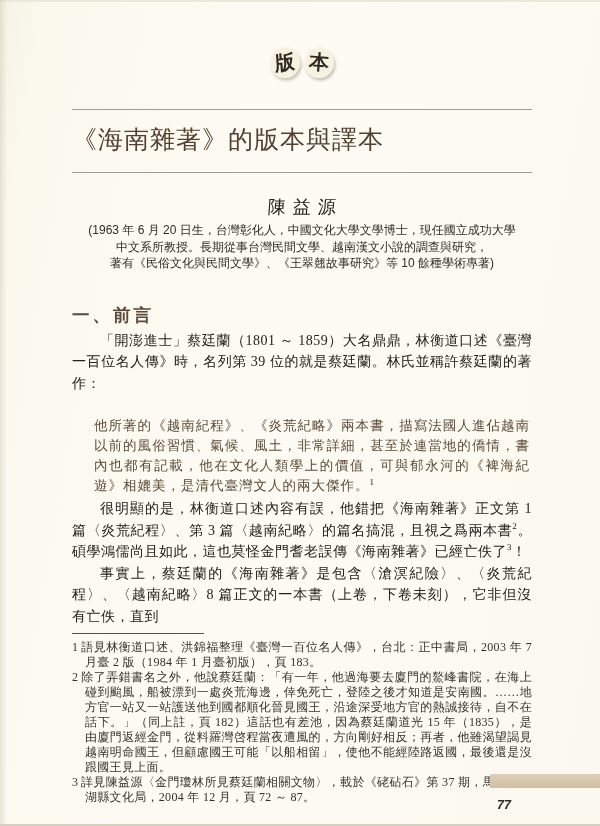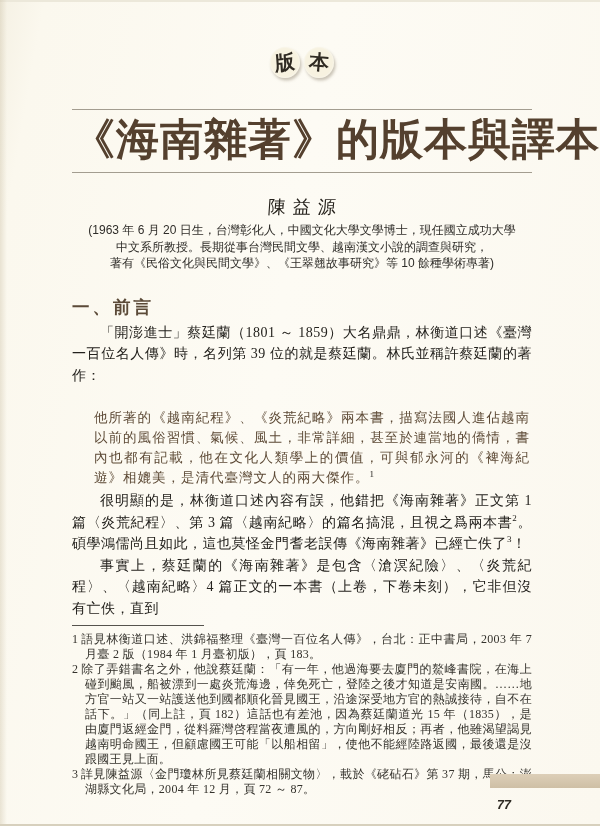--- a/index.html
+++ b/index.html
@@ -33,38 +33,38 @@
   .seal-r .ch { transform:rotate(5deg); }
 
   
   .title-block {
     margin-top:30px;
     border-top:1.5px solid #a39d90;
     border-bottom:1.5px solid #a39d90;
     padding:7px 0 9px 0;
   }
   .article-title {
-    font-size:43px; line-height:46px; font-weight:bold;
+    font-size:25px; line-height:46px; font-weight:normal;
     color:#54402e; letter-spacing:1px;
-    text-align:center; white-space:nowrap;
+    white-space:nowrap;
   }
 
   
   .author-name {
     margin-top:22px; text-align:center;
     font-size:18px; line-height:24px; color:#26221c;
     letter-spacing:7px; text-indent:7px;
     transform:skewX(-4deg);
   }
   .bio { margin-top:3px; text-align:center; font-size:12px; line-height:16.5px; color:#2f2d29;
     font-family:"Liberation Sans","DejaVu Sans",sans-serif; }
 
   
   .section-heading {
-    margin-top:23px;
+    margin-top:31px;
     font-size:17.5px; line-height:24px; font-weight:bold;
     color:#5b4a38; letter-spacing:3px;
     font-family:Liberation Sans, sans-serif;
   }
   .para {
     margin:0; font-size:14px; line-height:21.5px; color:#23211d;
     text-align:justify; text-indent:2em; letter-spacing:0.5px;
   }
   .para-first { margin-top:3px; }
   sup.fn-ref { font-size:9px; color:#23211d; vertical-align:super; line-height:0; }
@@ -128,21 +128,21 @@
     </div>
 
     <div class="section-heading">一、前言</div>
 
     <p class="para para-first">「開澎進士」蔡廷蘭（1801 ～ 1859）大名鼎鼎，林衡道口述《臺灣一百位名人傳》時，名列第 39 位的就是蔡廷蘭。林氏並稱許蔡廷蘭的著作：</p>
 
     <div class="quote-block"><span>他所著的《越南紀程》、《炎荒紀略》兩本書，描寫法國人進佔越南以前的風俗習慣、氣候、風土，非常詳細，甚至於連當地的僑情，書內也都有記載，他在文化人類學上的價值，可與郁永河的《裨海紀遊》相媲美，是清代臺灣文人的兩大傑作。</span><sup class="fn-ref">1</sup></div>
 
     <p class="para"><span>很明顯的是，林衡道口述內容有誤，他錯把《海南雜著》正文第 1 篇〈炎荒紀程〉、第 3 篇〈越南紀略〉的篇名搞混，且視之爲兩本書</span><sup class="fn-ref">2</sup><span>。碩學鴻儒尚且如此，這也莫怪金門耆老誤傳《海南雜著》已經亡佚了</span><sup class="fn-ref">3</sup><span>！</span></p>
 
-    <p class="para">事實上，蔡廷蘭的《海南雜著》是包含〈滄溟紀險〉、〈炎荒紀程〉、〈越南紀略〉4 篇正文的一本書（上卷，下卷未刻），它非但沒有亡佚，直到</p>
+    <p class="para">事實上，蔡廷蘭的《海南雜著》是包含〈滄溟紀險〉、〈炎荒紀程〉、〈越南紀略〉8 篇正文的一本書（上卷，下卷未刻），它非但沒有亡佚，直到</p>
 
     <div class="fn-sep"></div>
 
     <div class="footnotes">
       <div class="footnote"><span class="fn-num">1</span><span>語見林衡道口述、洪錦福整理《臺灣一百位名人傳》，台北：正中書局，2003 年 7 月臺 2 版（1984 年 1 月臺初版），頁 183。</span></div>
       <div class="footnote"><span class="fn-num">2</span><span>除了弄錯書名之外，他說蔡廷蘭：「有一年，他過海要去廈門的鰲峰書院，在海上碰到颱風，船被漂到一處炎荒海邊，倖免死亡，登陸之後才知道是安南國。……地方官一站又一站護送他到國都順化晉見國王，沿途深受地方官的熱誠接待，自不在話下。」（同上註，頁 182）這話也有差池，因為蔡廷蘭道光 15 年（1835），是由廈門返經金門，從料羅灣啓程當夜遭風的，方向剛好相反；再者，他雖渴望謁見越南明命國王，但顧慮國王可能「以船相留」，使他不能經陸路返國，最後還是沒跟國王見上面。</span></div>
       <div class="footnote"><span class="fn-num">3</span><span>詳見陳益源〈金門瓊林所見蔡廷蘭相關文物〉，載於《硓砧石》第 37 期，馬公：澎湖縣文化局，2004 年 12 月，頁 72 ～ 87。</span></div>
     </div>
 
   </div>

